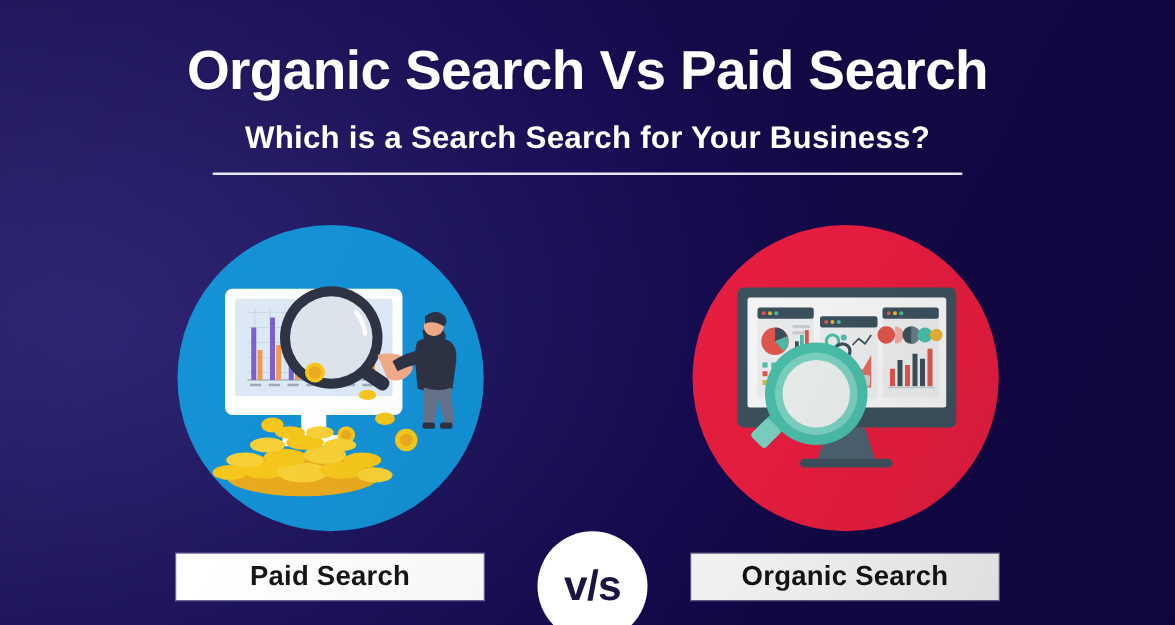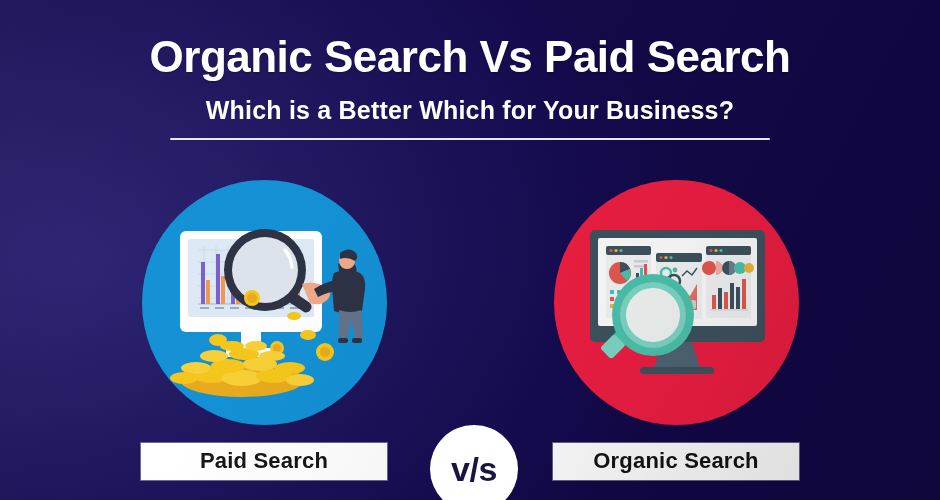--- a/index.html
+++ b/index.html
@@ -97,21 +97,21 @@
 
   .art{ position:absolute; inset:0; }
 </style>
 </head>
 <body>
 
 <div class="poster">
 
   <div class="header">
     <div class="title">Organic Search Vs Paid Search</div>
-    <div class="subtitle">Which is a Better Which for Your Business?</div>
+    <div class="subtitle">Which is a Search Search for Your Business?</div>
     <div class="rule"></div>
   </div>
 
   <div class="stage">
 
     <div class="panel panel-left">
       <div class="disc disc-blue">
         <svg class="art" viewBox="0 0 245 245">
 
           <rect x="38" y="51" width="142" height="101" rx="6" fill="#ffffff"></rect>

